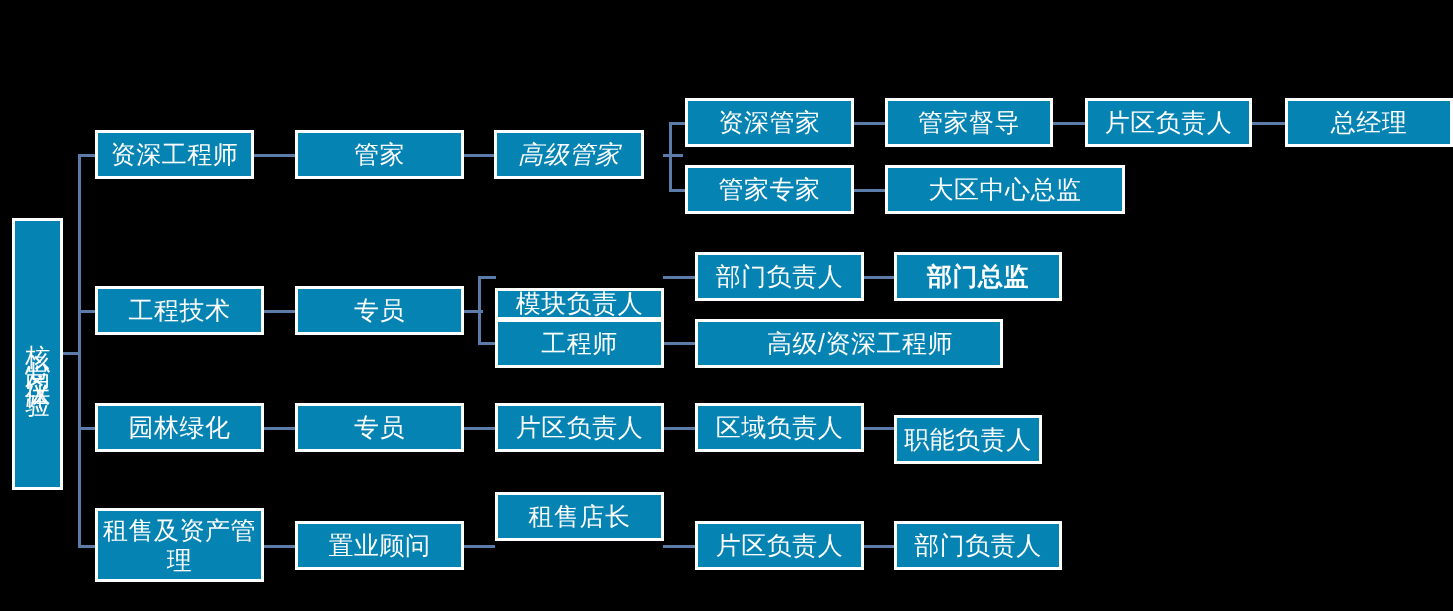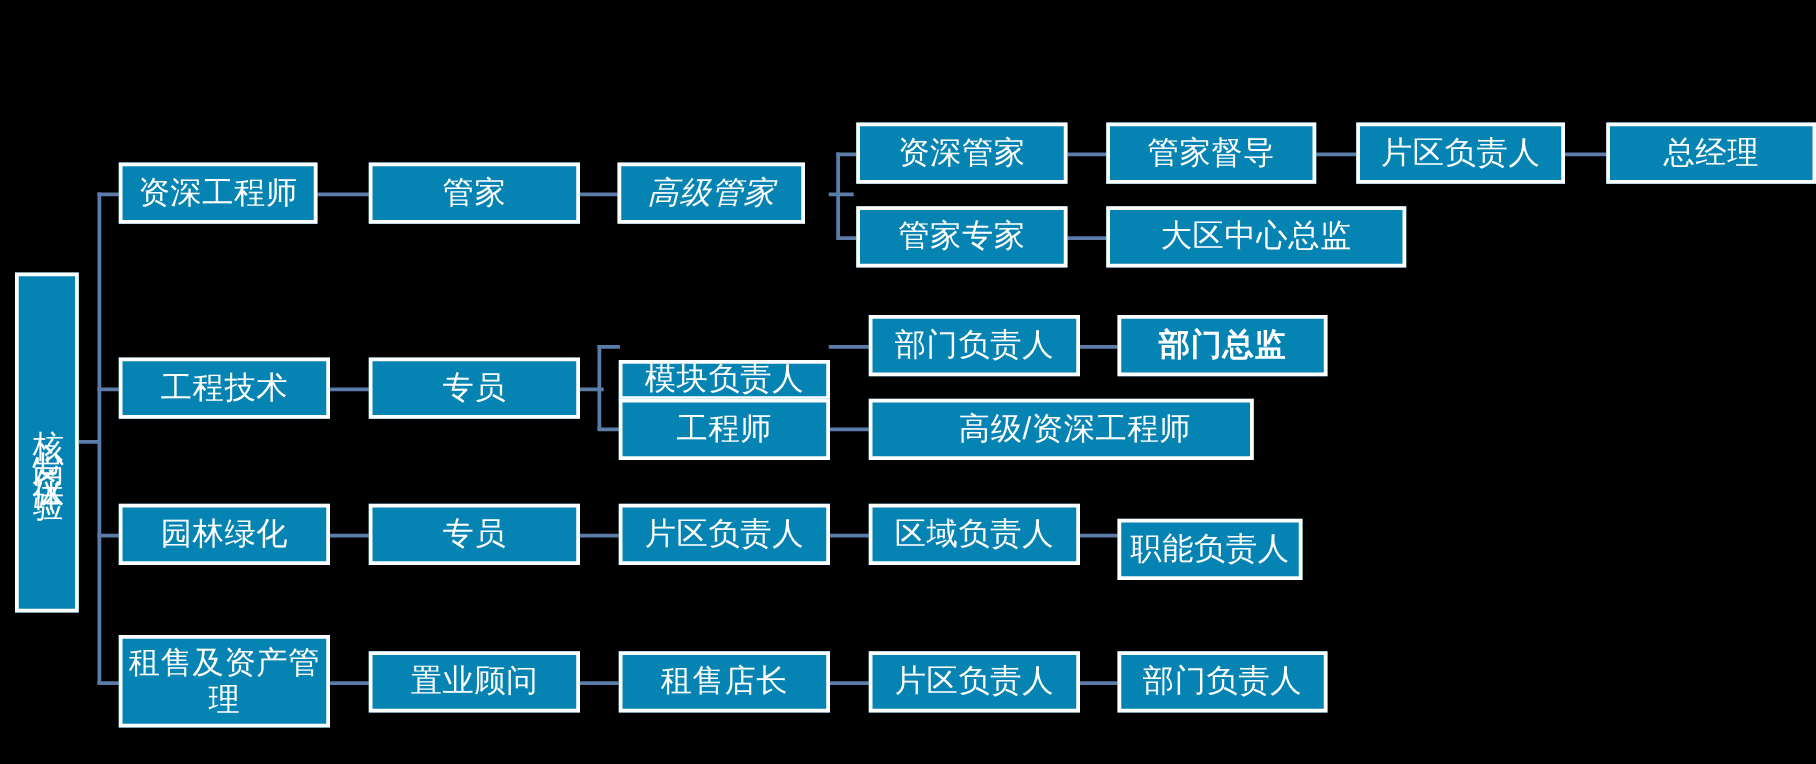--- a/index.html
+++ b/index.html
@@ -124,17 +124,17 @@
   <div class="node" style="left:695px; top:319px; width:308px; height:49px;padding-left:26px;">高级/资深工程师</div>
 
   <div class="node" style="left:95px; top:403px; width:169px; height:49px;">园林绿化</div>
   <div class="node" style="left:295px; top:403px; width:169px; height:49px;">专员</div>
   <div class="node" style="left:495px; top:403px; width:169px; height:49px;">片区负责人</div>
   <div class="node" style="left:695px; top:403px; width:169px; height:49px;">区域负责人</div>
   <div class="node" style="left:894px; top:393px; width:148px; height:49px;margin-top:22px;">职能负责人</div>
 
   <div class="node" style="left:295px; top:521px; width:169px; height:49px;">置业顾问</div>
   <div class="node wrap" style="left:95px; top:508px; width:169px; height:74px;">租售及资产管理</div>
-  <div class="node" style="left:495px; top:521px; width:169px; height:49px;">租售店长</div>
+  <div class="node" style="left:495px; top:492px; width:169px; height:49px;">租售店长</div>
   <div class="node" style="left:695px; top:521px; width:169px; height:49px;">片区负责人</div>
   <div class="node" style="left:894px; top:521px; width:168px; height:49px;">部门负责人</div>
 
 </div>
 
 </body></html>

